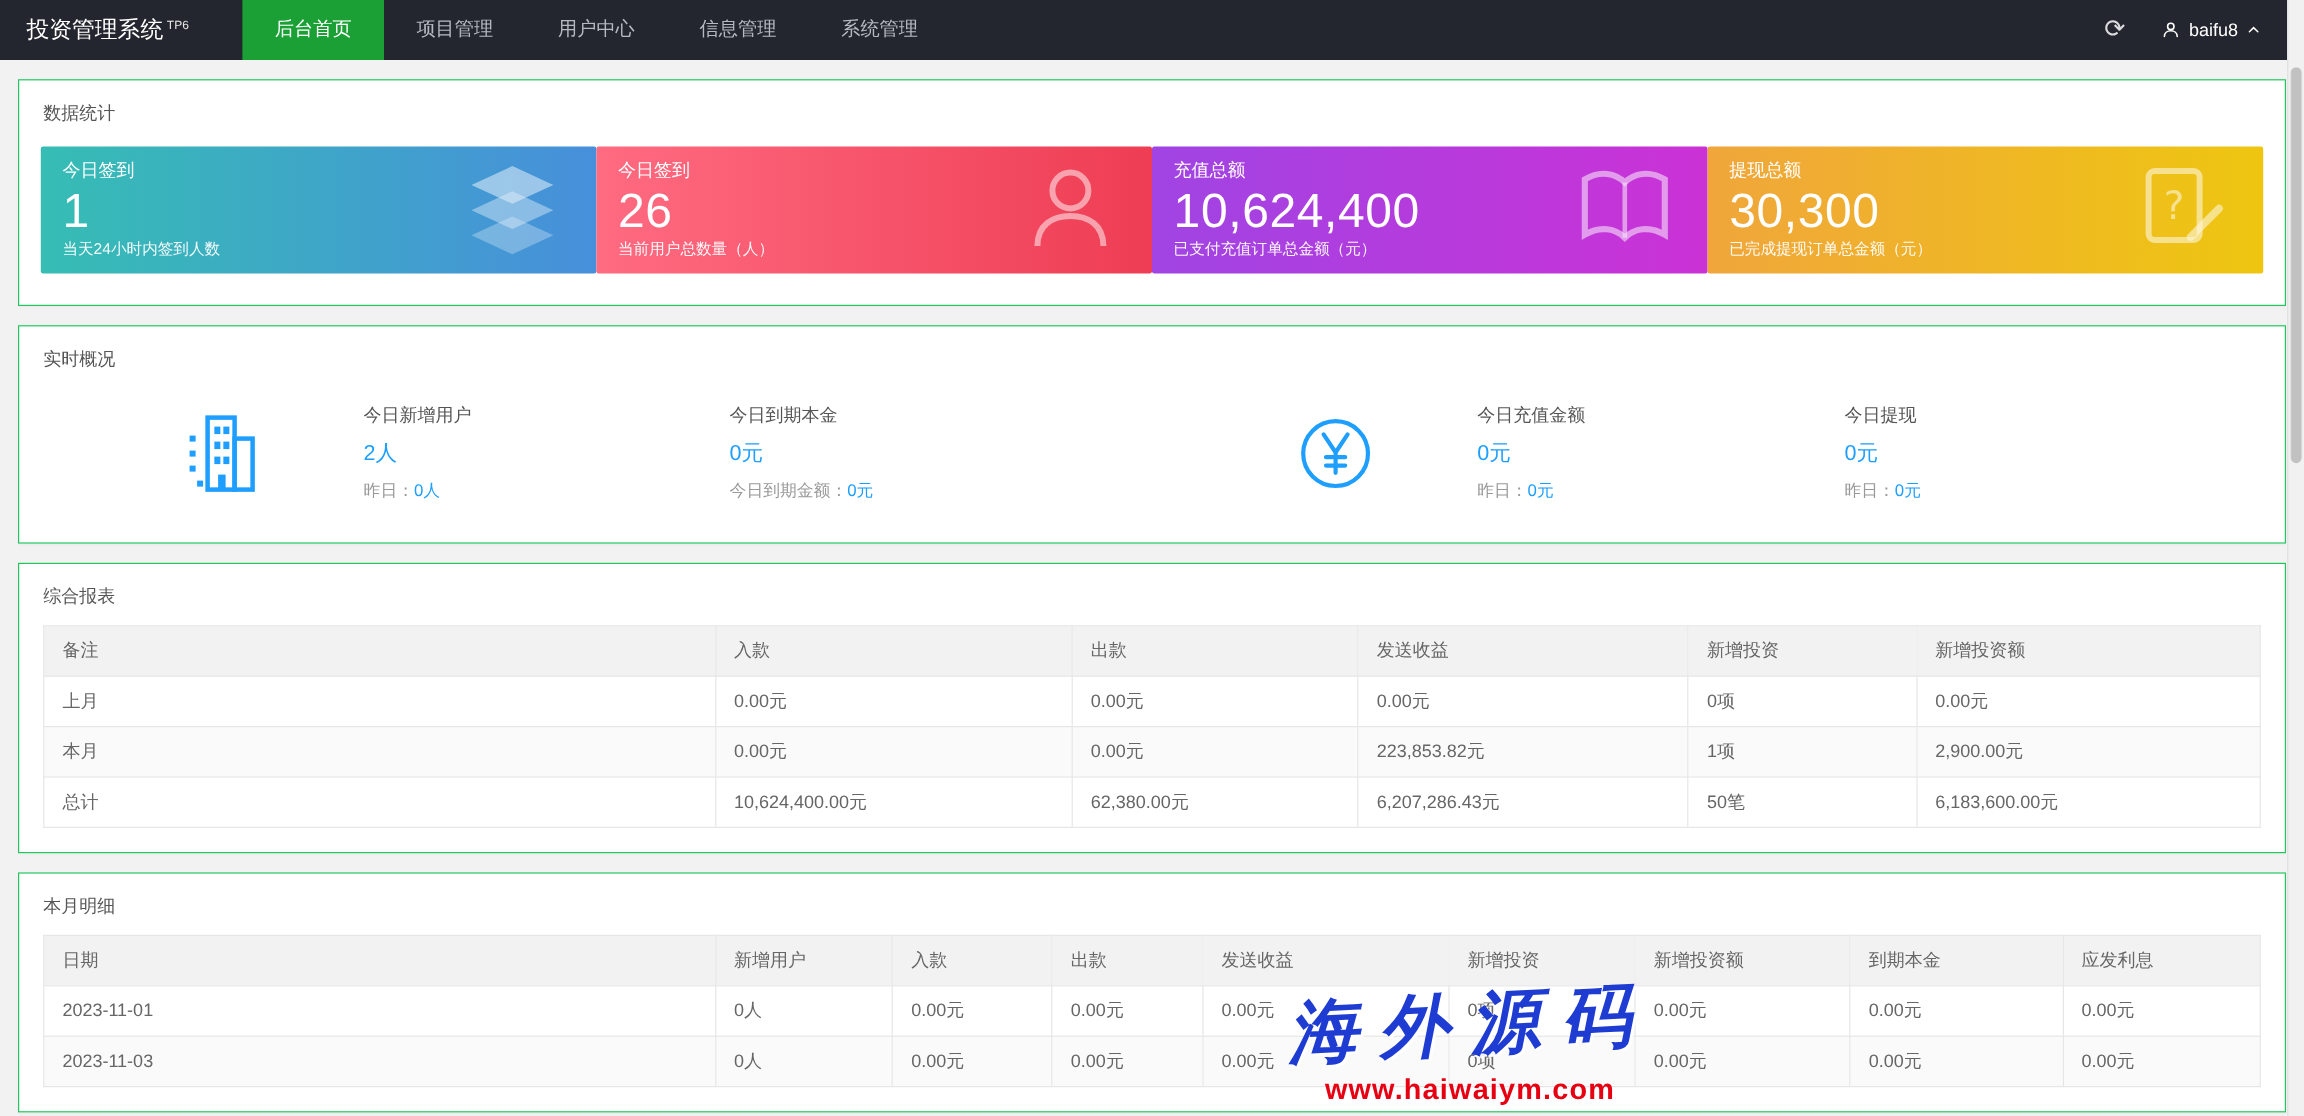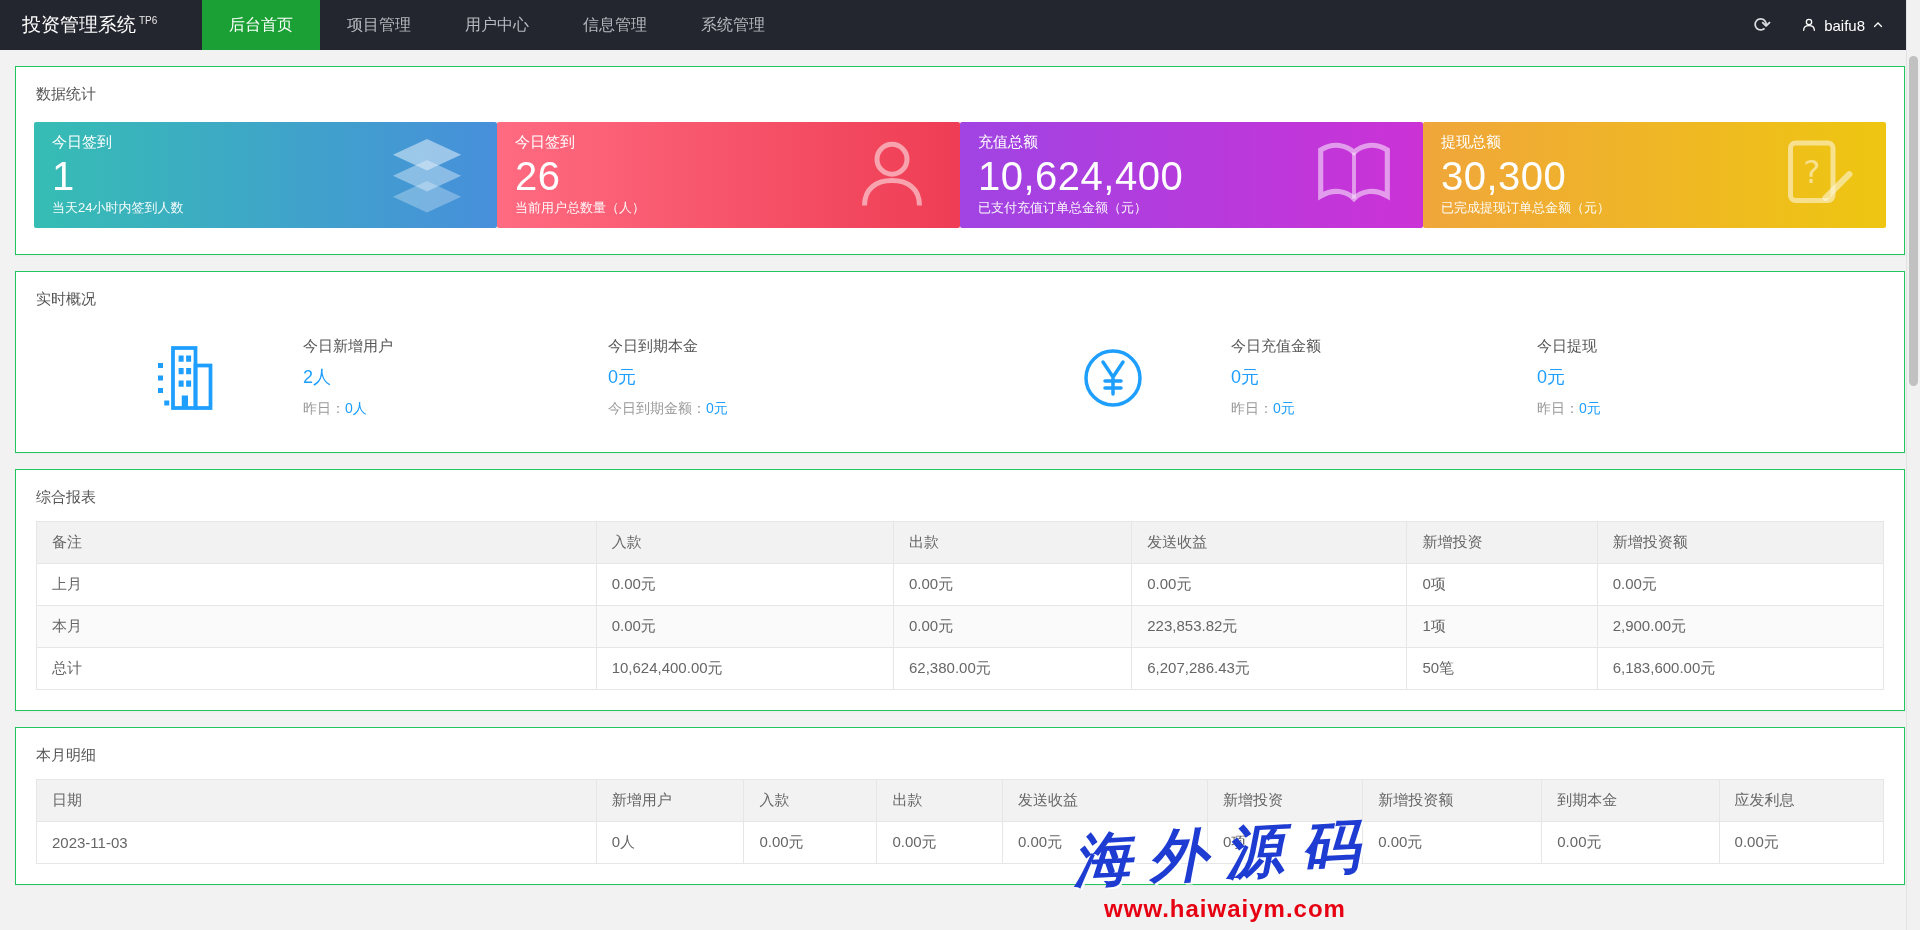--- a/index.html
+++ b/index.html
@@ -279,20 +279,31 @@
             <th>出款</th>
             <th>发送收益</th>
             <th>新增投资</th>
             <th>新增投资额</th>
             <th>到期本金</th>
             <th>应发利息</th>
           </tr>
         </thead>
         <tbody>
           <tr>
+            <td>2023-11-01</td>
+            <td>0人</td>
+            <td>0.00元</td>
+            <td>0.00元</td>
+            <td>0.00元</td>
+            <td>0项</td>
+            <td>0.00元</td>
+            <td>0.00元</td>
+            <td>0.00元</td>
+          </tr>
+          <tr>
             <td>2023-11-03</td>
             <td>0人</td>
             <td>0.00元</td>
             <td>0.00元</td>
             <td>0.00元</td>
             <td>0项</td>
             <td>0.00元</td>
             <td>0.00元</td>
             <td>0.00元</td>
           </tr>

